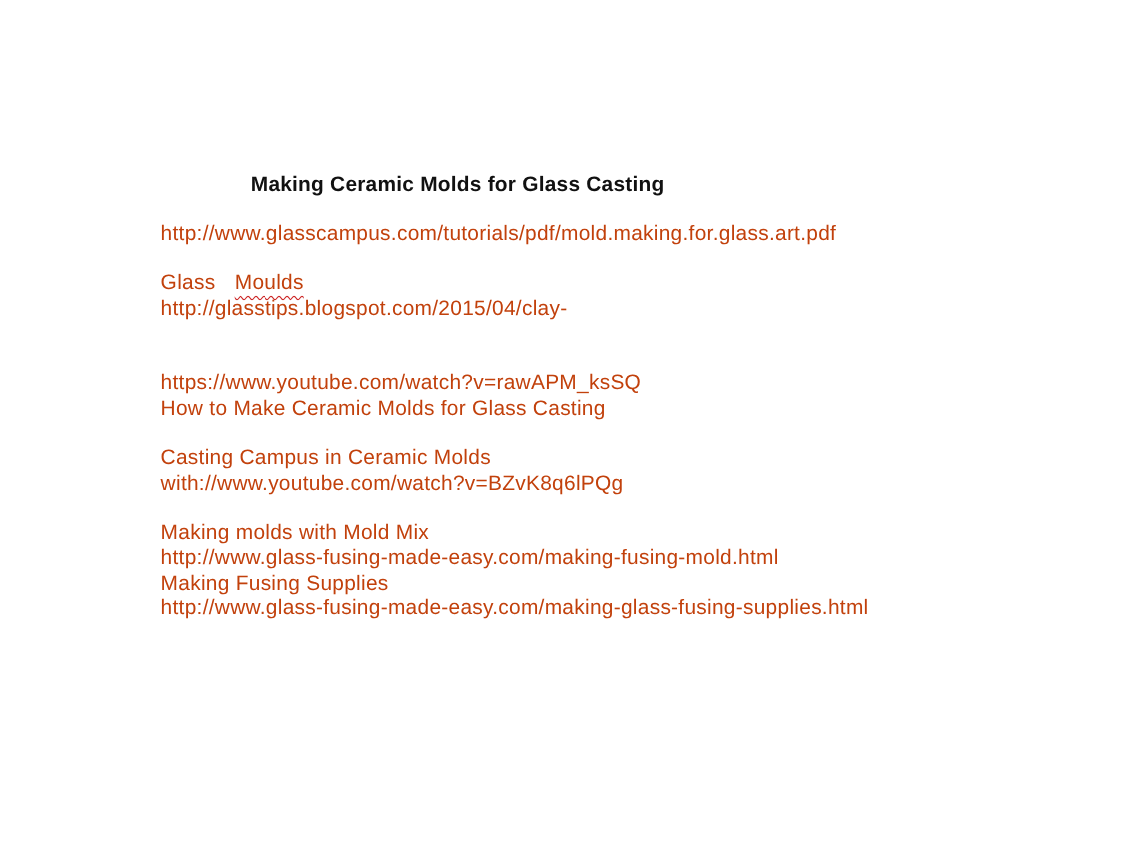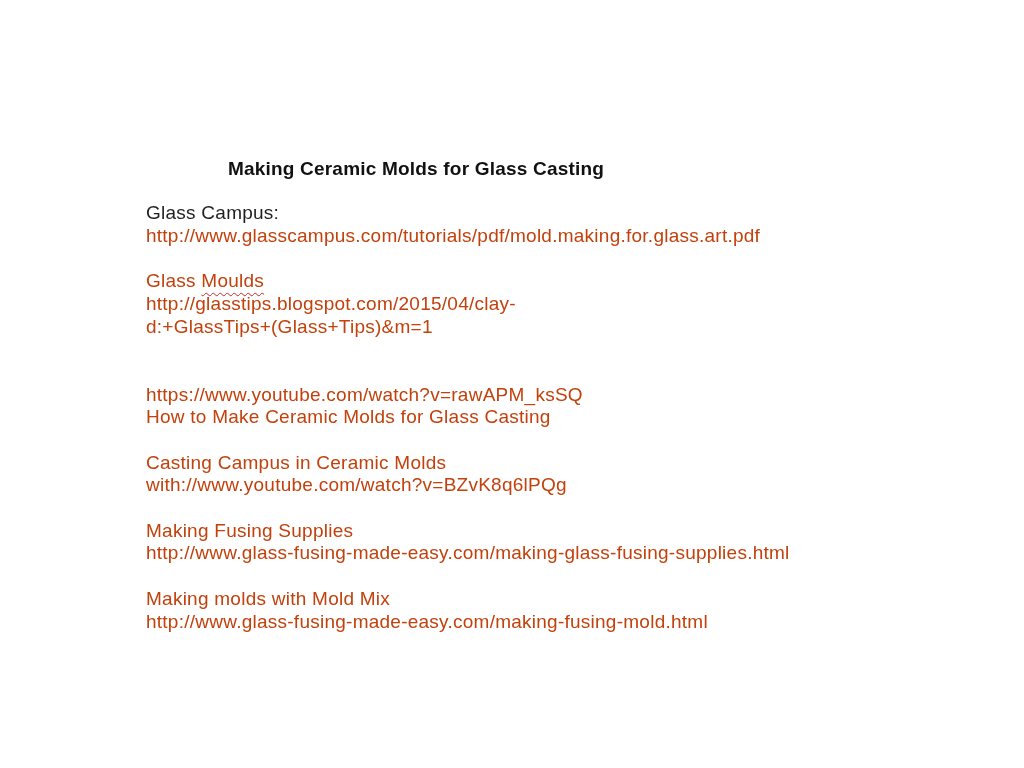--- a/index.html
+++ b/index.html
@@ -56,56 +56,55 @@
   .link {
     color: #c2410c;
     text-decoration-thickness: 1.4px;
     text-underline-offset: 3px;
     cursor: pointer;
   }
   .misspelled {
     text-decoration: underline wavy #cc2626;
     text-decoration-thickness: 1.2px;
     text-underline-offset: 5px;
+    margin-left: 12px;
   }
 </style>
 </head>
 <body>
 
 <div class="canvas">
 
   <h1 class="title">Making Ceramic Molds for Glass Casting</h1>
 
   <div class="content">
 
     <section class="entry">
-      <span class="line label">Glass Campus:</span>
       <a class="line link">http://www.glasscampus.com/tutorials/pdf/mold.making.for.glass.art.pdf</a>
     </section>
 
     <section class="entry gap-2">
       <a class="line link"><span>Glass </span><span class="misspelled">Moulds</span></a>
       <a class="line link">http://glasstips.blogspot.com/2015/04/clay-</a>
-      <a class="line link">d:+GlassTips+(Glass+Tips)&amp;m=1</a>
     </section>
 
     <section class="entry">
       <a class="line link">https://www.youtube.com/watch?v=rawAPM_ksSQ</a>
       <a class="line link">How to Make Ceramic Molds for Glass Casting</a>
     </section>
 
     <section class="entry">
       <a class="line link">Casting Campus in Ceramic Molds</a>
       <a class="line link">with://www.youtube.com/watch?v=BZvK8q6lPQg</a>
     </section>
 
+    <section class="entry gap-0">
+      <a class="line link">Making molds with Mold Mix</a>
+      <a class="line link">http://www.glass-fusing-made-easy.com/making-fusing-mold.html</a>
+    </section>
+
     <section class="entry">
       <a class="line link">Making Fusing Supplies</a>
       <a class="line link">http://www.glass-fusing-made-easy.com/making-glass-fusing-supplies.html</a>
-    </section>
-
-    <section class="entry gap-0">
-      <a class="line link">Making molds with Mold Mix</a>
-      <a class="line link">http://www.glass-fusing-made-easy.com/making-fusing-mold.html</a>
     </section>
 
   </div>
 </div>
 
 </body></html>

